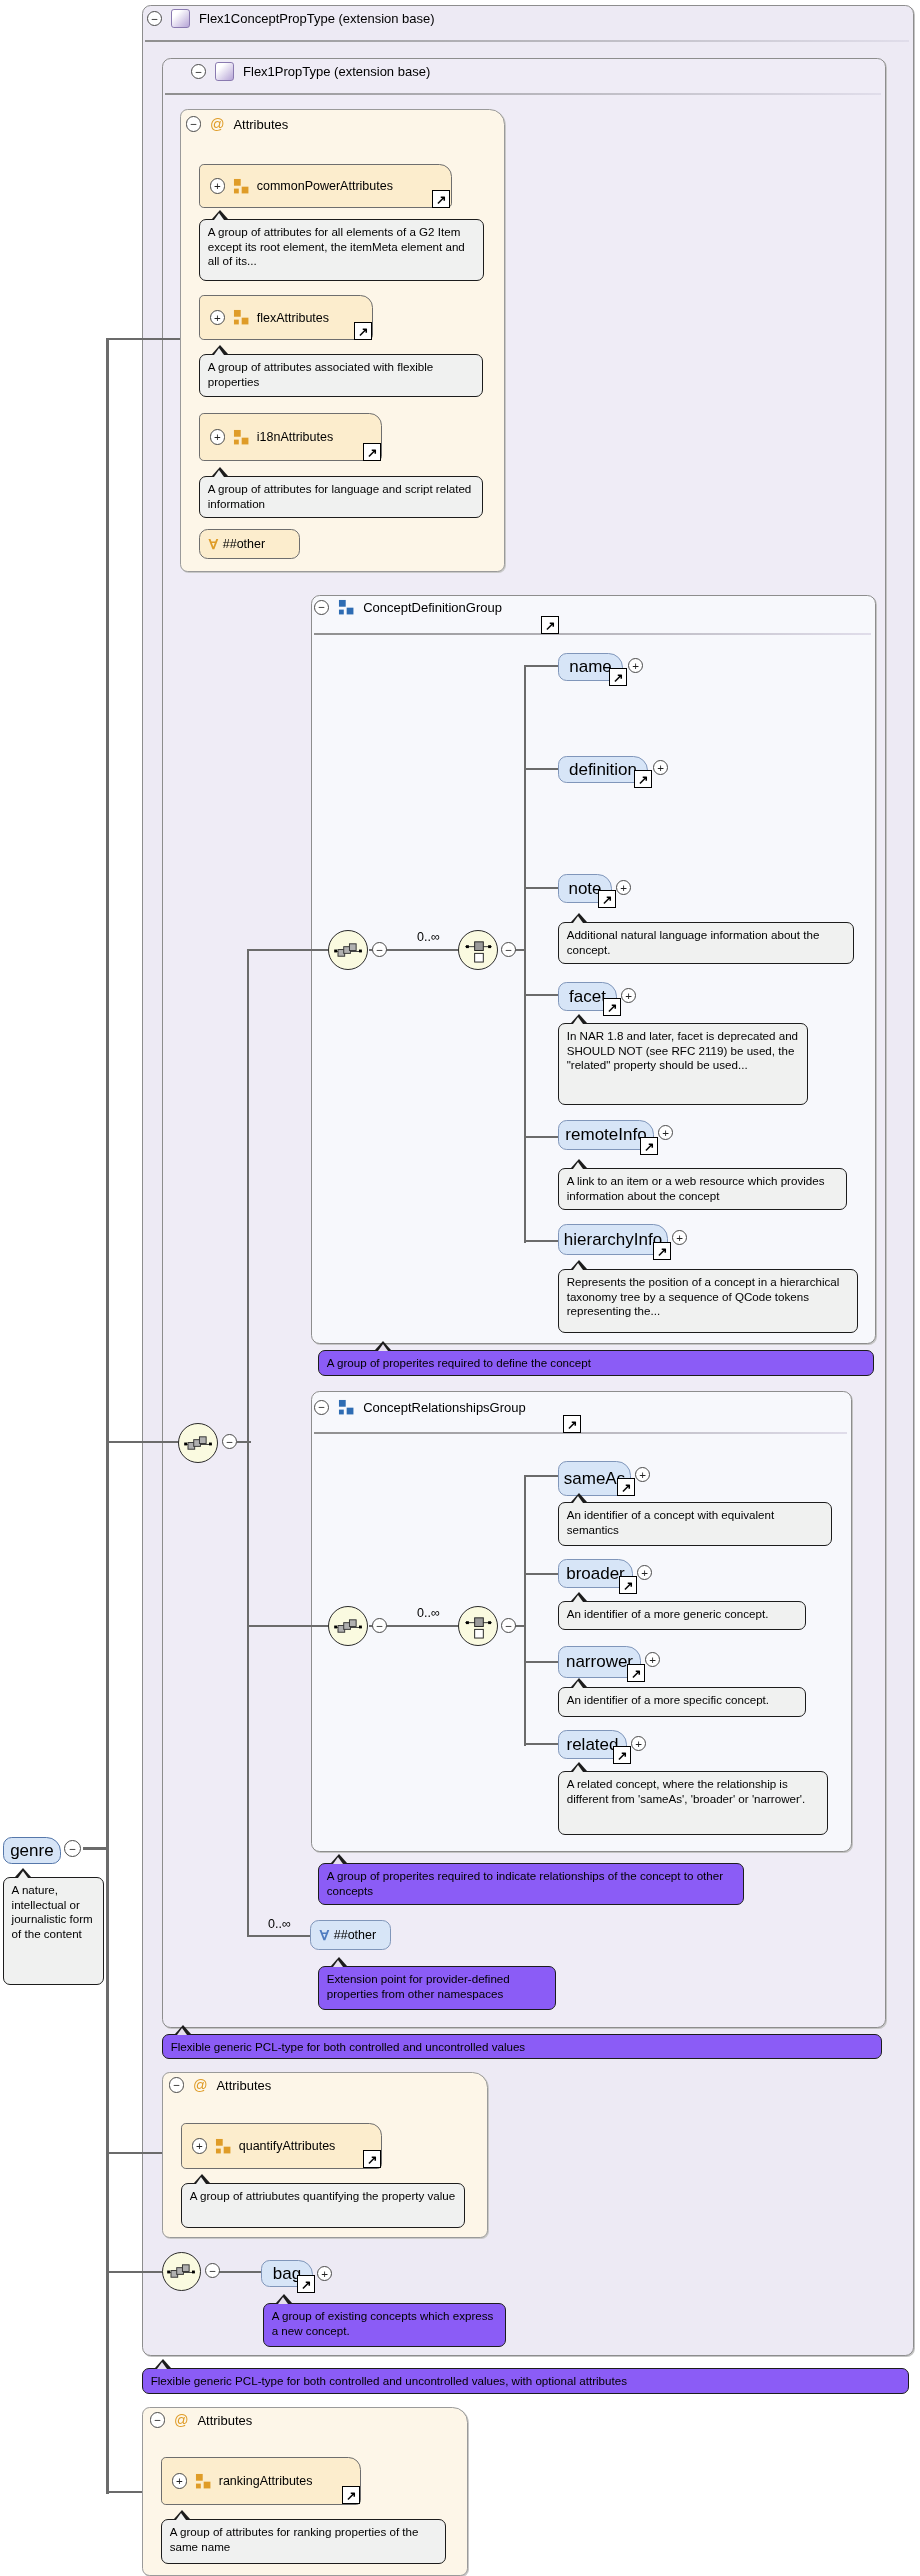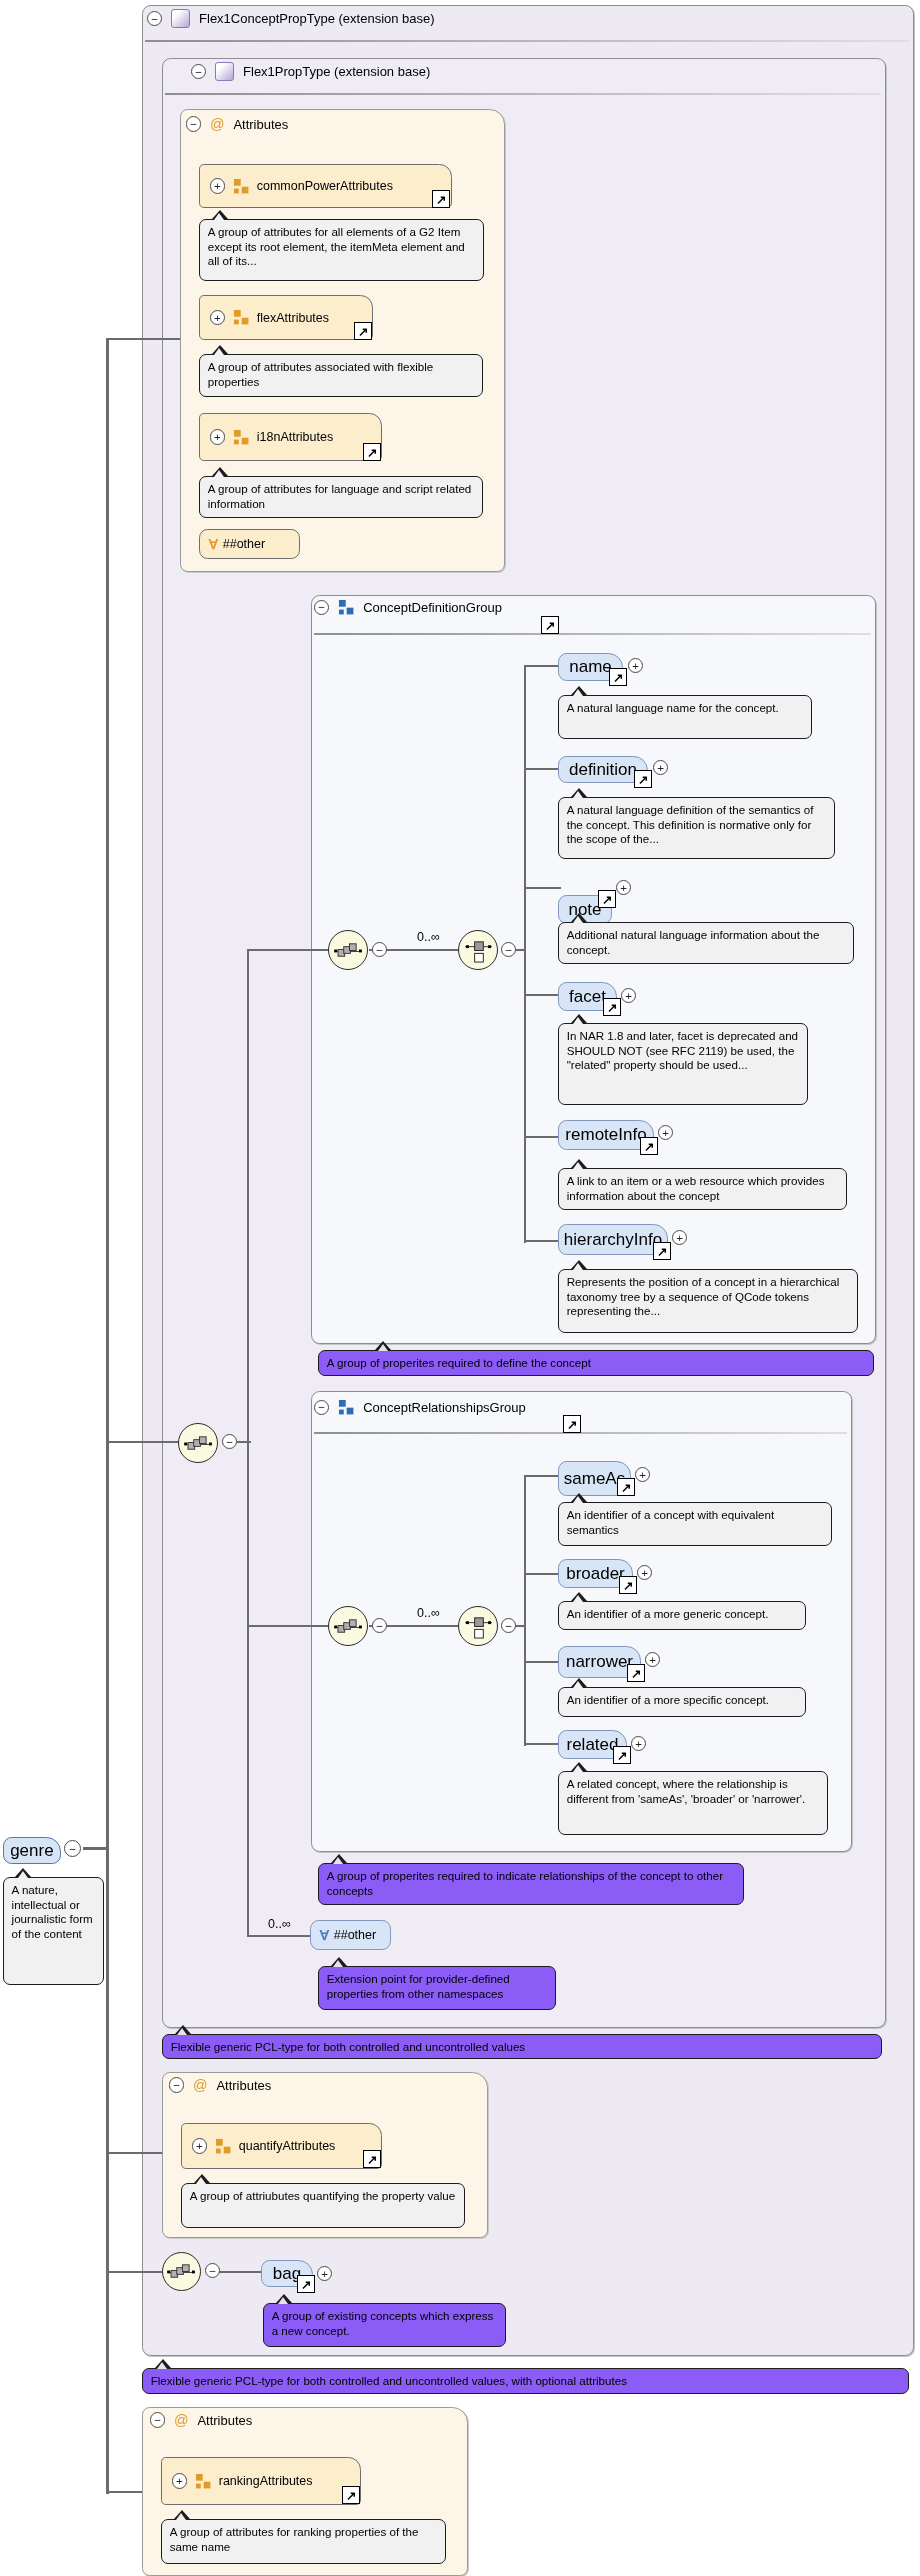--- a/index.html
+++ b/index.html
@@ -185,28 +185,26 @@
         <rect x="10" y="16" width="9" height="9" fill="#fff" stroke="#222"></rect>
         <rect x="1" y="7.5" width="3" height="3"></rect>
         <rect x="24" y="7.5" width="3" height="3"></rect>
       </svg>
   </div>
   <div class="minus abs" style="left:501px;top:942px;">−</div>
 
   <div class="ebox" style="left:558px;top:653px;width:65px;height:28px;">name</div>
   <div class="link" style="left:609px;top:668px;">↗</div>
   <div class="plus abs" style="left:628px;top:658px;">+</div>
-  <div class="ann" style="left:558px;top:695px;width:254px;height:44px;">A natural language name for the concept.</div>
 
   <div class="ebox" style="left:558px;top:756px;width:90px;height:27px;">definition</div>
   <div class="link" style="left:634px;top:770px;">↗</div>
   <div class="plus abs" style="left:653px;top:760px;">+</div>
-  <div class="ann" style="left:558px;top:797px;width:277px;height:62px;">A natural language definition of the semantics of the concept. This definition is normative only for the scope of the...</div>
-
-  <div class="ebox" style="left:558px;top:874px;width:54px;height:29px;margin-top:21px;">note</div>
+
+  <div class="ebox" style="left:558px;top:874px;width:54px;height:29px;">note</div>
   <div class="link" style="left:598px;top:890px;">↗</div>
   <div class="plus abs" style="left:616px;top:880px;">+</div>
   <div class="ann" style="left:558px;top:922px;width:296px;height:42px;">Additional natural language information about the concept.</div>
 
   <div class="ebox" style="left:558px;top:982px;width:59px;height:29px;">facet</div>
   <div class="link" style="left:603px;top:998px;">↗</div>
   <div class="plus abs" style="left:621px;top:988px;">+</div>
   <div class="ann" style="left:558px;top:1023px;width:250px;height:82px;">In NAR 1.8 and later, facet is deprecated and SHOULD NOT (see RFC 2119) be used, the "related" property should be used...</div>
 
   <div class="ebox" style="left:558px;top:1120px;width:96px;height:30px;">remoteInfo</div>

